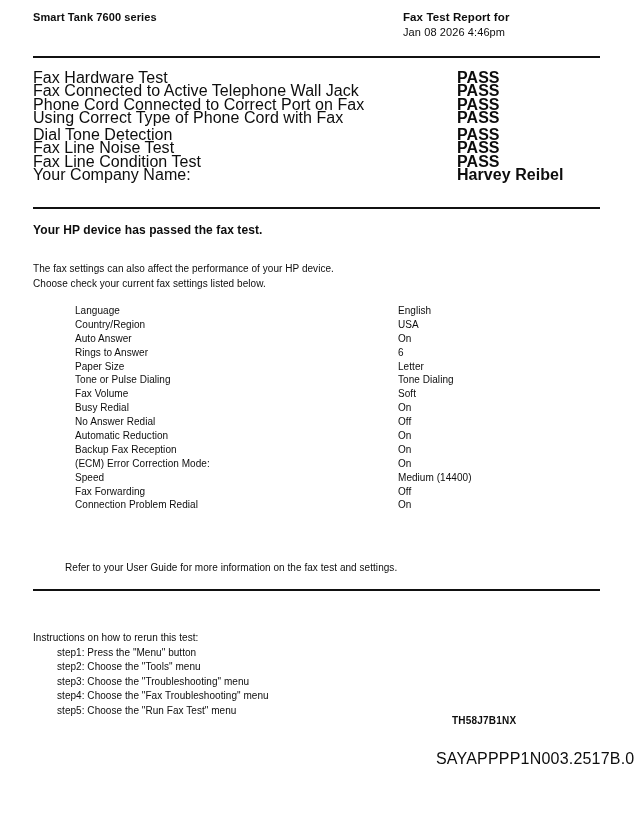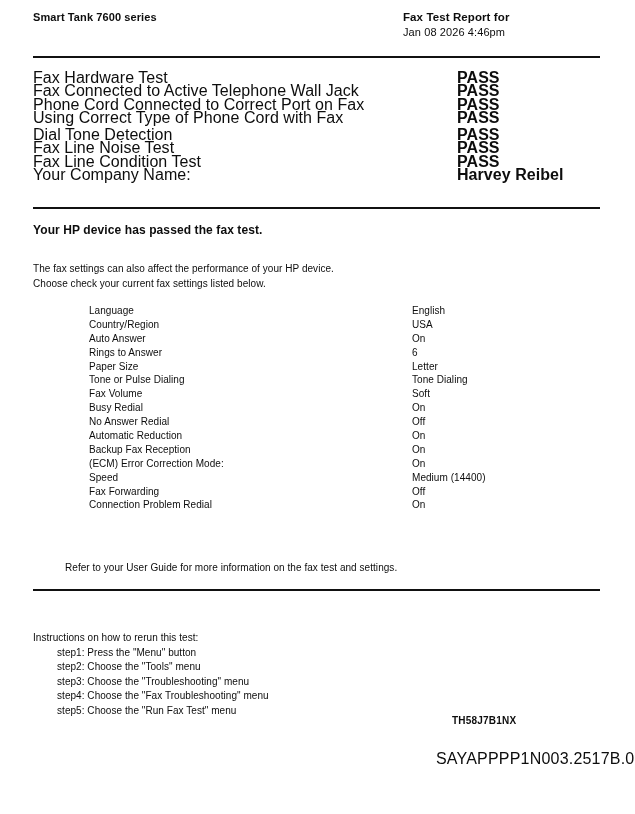--- a/index.html
+++ b/index.html
@@ -103,21 +103,20 @@
     letter-spacing: 0.05px;
   }
   .intro div { line-height: 14.5px; }
 
   
   .settings {
     position: absolute;
     left: 75px;
     top: 305px;
     width: 500px;
-    margin-left: 14px;
   }
   .setting-row {
     position: relative;
     height: 13.9px;
     font-size: 10px;
     letter-spacing: 0.05px;
     white-space: nowrap;
   }
   .setting-row .s-label {
     position: absolute;

